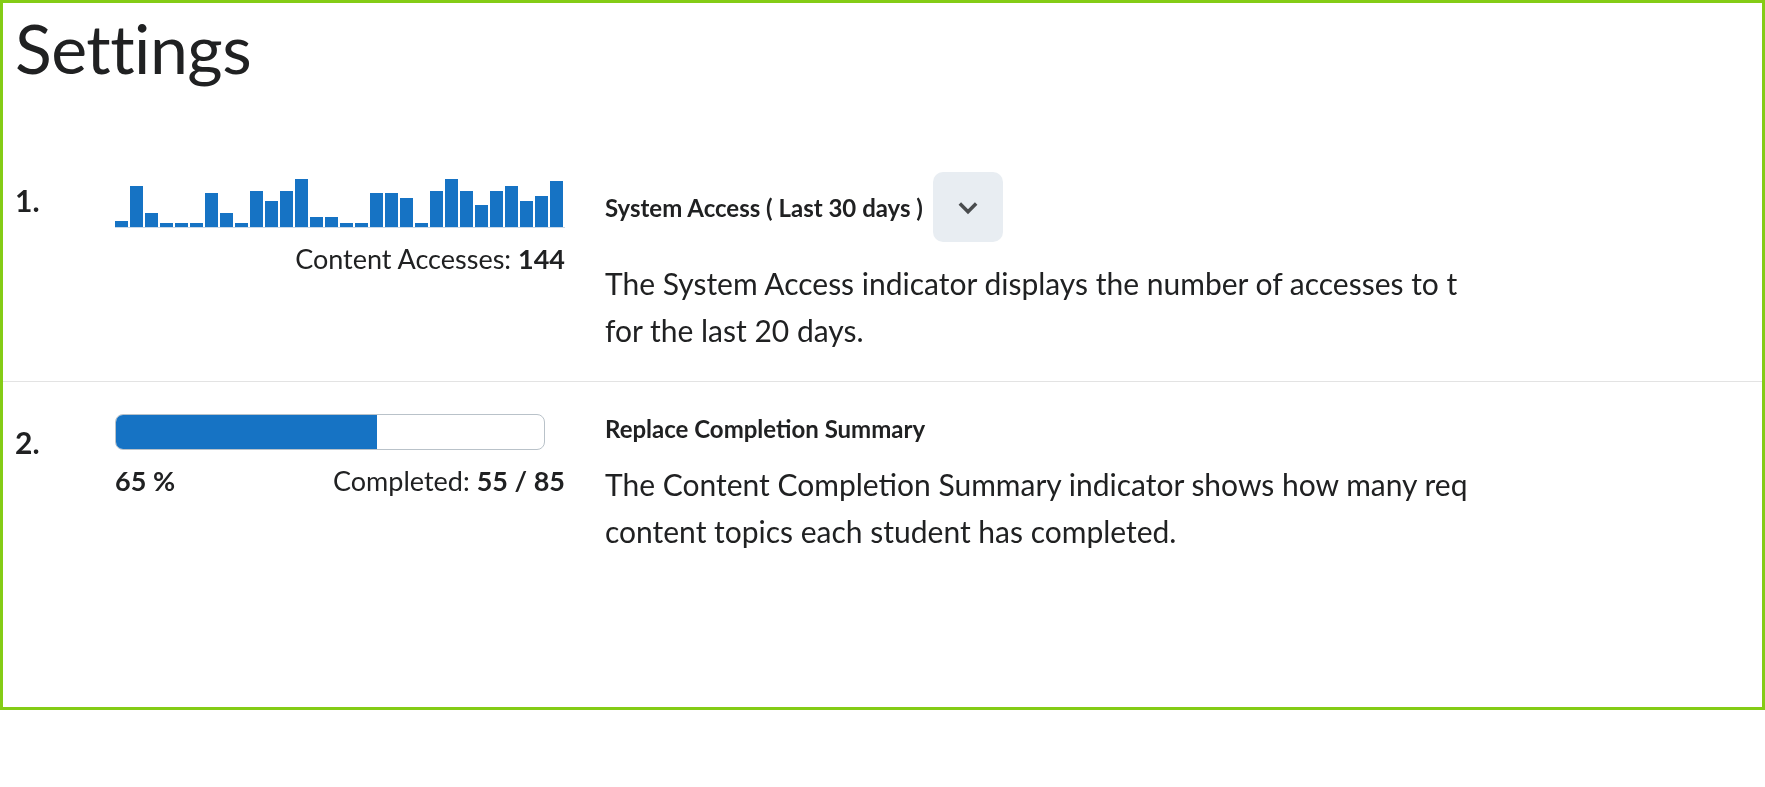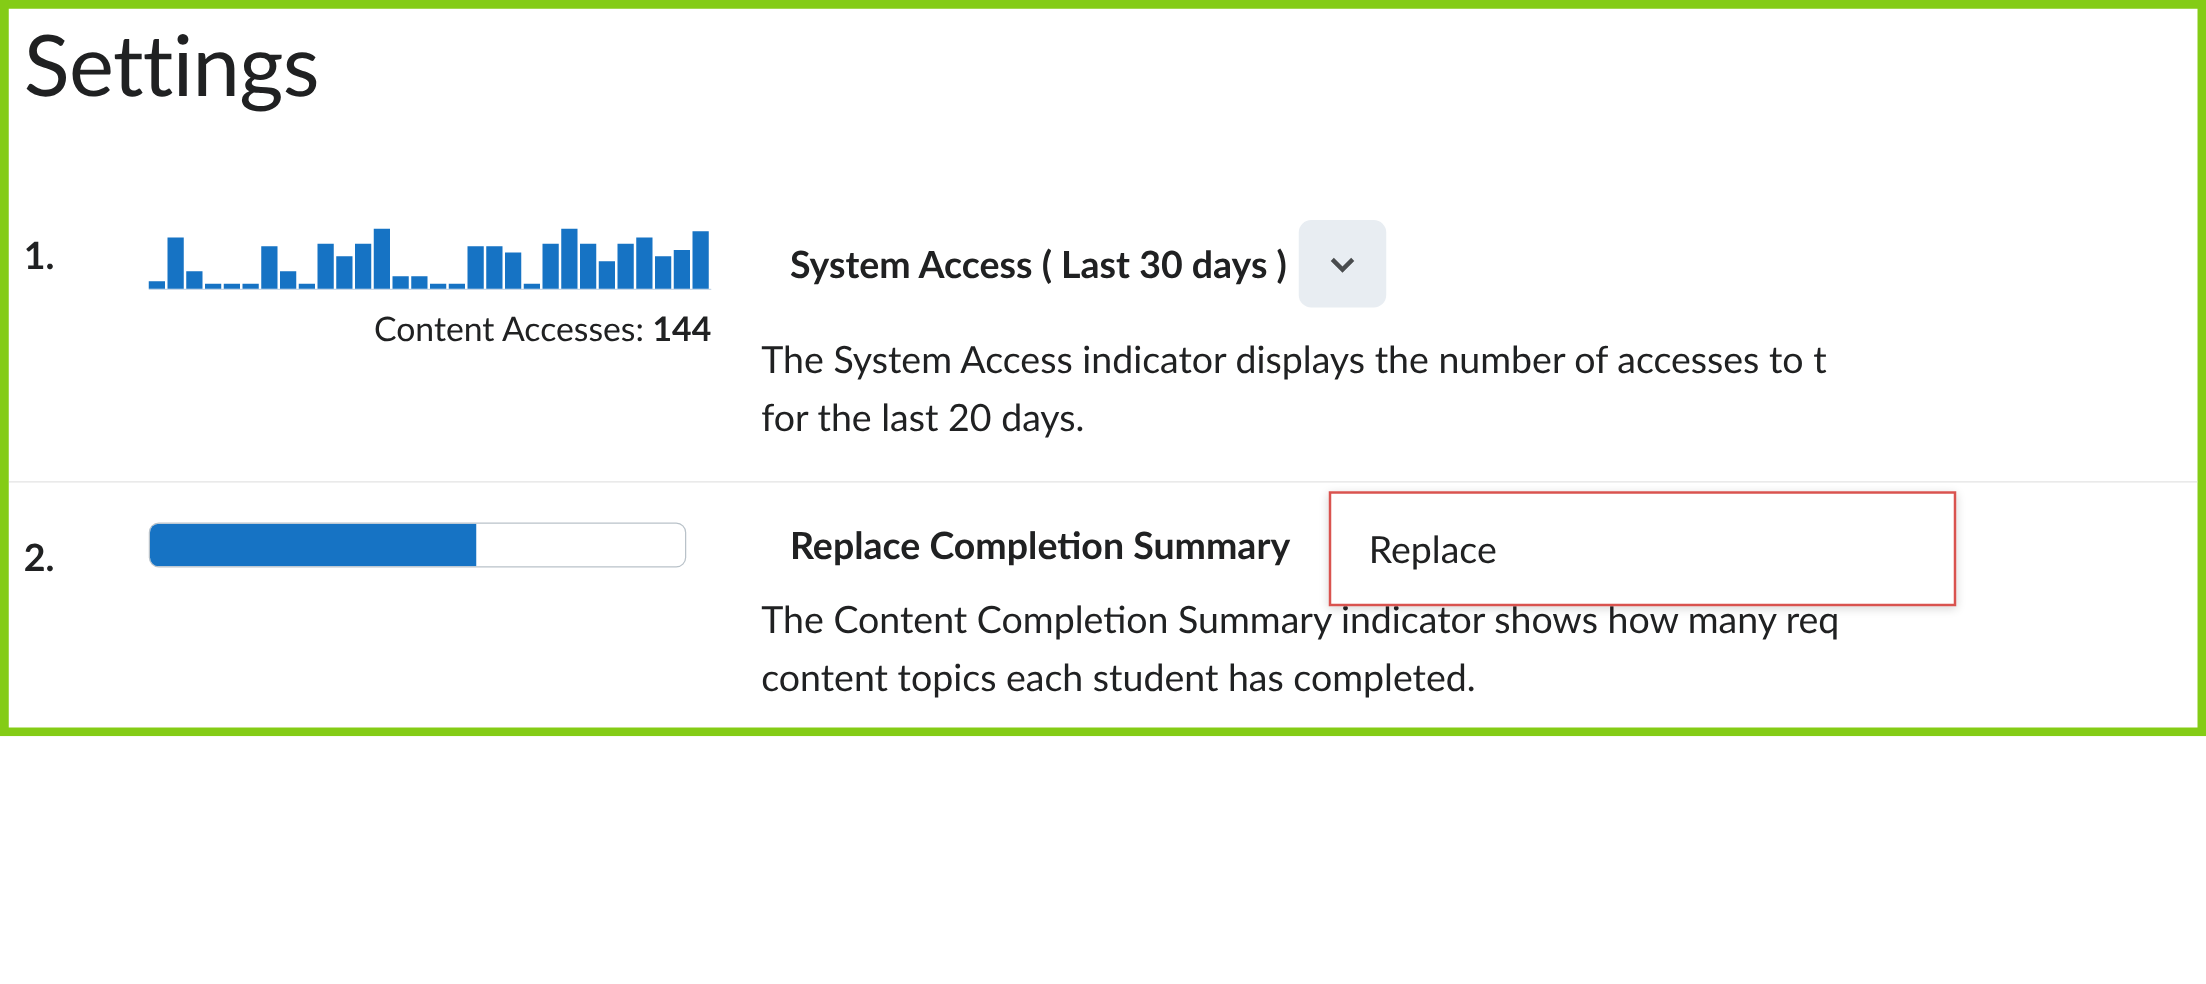--- a/index.html
+++ b/index.html
@@ -3,22 +3,22 @@
 <meta charset="utf-8">
 <style>
   * { box-sizing: border-box; margin: 0; padding: 0; }
   body {
     font-family: "Lato", "Segoe UI", -apple-system, sans-serif;
     color: #202122;
     background: #fff;
   }
   .frame {
     width: 1765px;
-    height: 589px;
-    border: 7px solid #84cc16;
+    height: 710px;
+    border: 3px solid #84cc16;
     position: relative;
     overflow: hidden;
     padding: 0;
   }
   .page-title {
     font-size: 68px;
     font-weight: 400;
     margin: 4px 0 52px 12px;
     letter-spacing: -0.5px;
   }
@@ -90,23 +90,22 @@
     flex: 1;
     padding-left: 40px;
   }
   .detail-head {
     display:flex;
     align-items:center;
     gap:10px;
     margin-bottom: 18px;
   }
   .detail-title {
-    font-size: 30px;
+    font-size: 24px;
     font-weight: 700;
-    margin-left: 23px;
   }
   .chev-btn {
     width: 70px;
     height: 70px;
     border-radius: 10px;
     background: #e8edf2;
     display:flex;
     align-items:center;
     justify-content:center;
     cursor:pointer;
@@ -197,29 +196,34 @@
       </div>
     </div>
   </div>
 
   <div class="indicator-row">
     <div class="ord">2.</div>
     <div class="viz-col">
       <div class="progress-outer">
         <div class="progress-inner" id="progfill" style="width: 61%;"></div>
       </div>
+      <div class="progress-caption">
+        <span class="pct">65 %</span>
+        <span class="frac">
+          <span>Completed: </span><span class="val">55 / 85</span>
+        </span>
+      </div>
     </div>
     <div class="detail-col">
       <div class="detail-head">
         <span class="detail-title">Replace Completion Summary</span>
       </div>
       <div class="detail-desc">
         <span>The Content Completion Summary indicator shows how many req</span><br>
         <span>content topics each student has completed.</span>
       </div>
     </div>
   </div>
 
   <div class="dropmenu">
-    <div class="item replace">Replace</div>
   </div>
 
 </div>
 
 </body></html>

